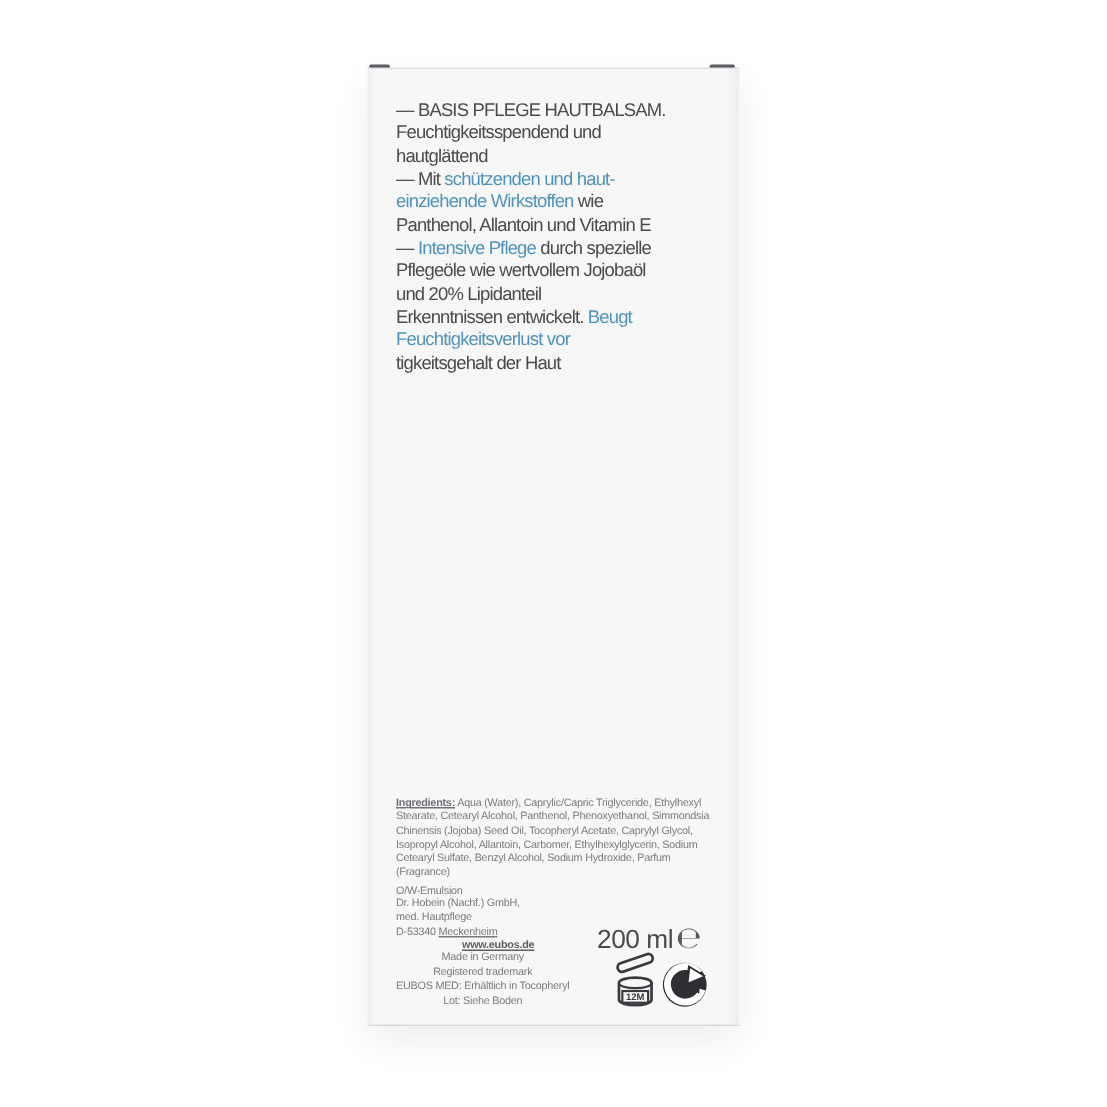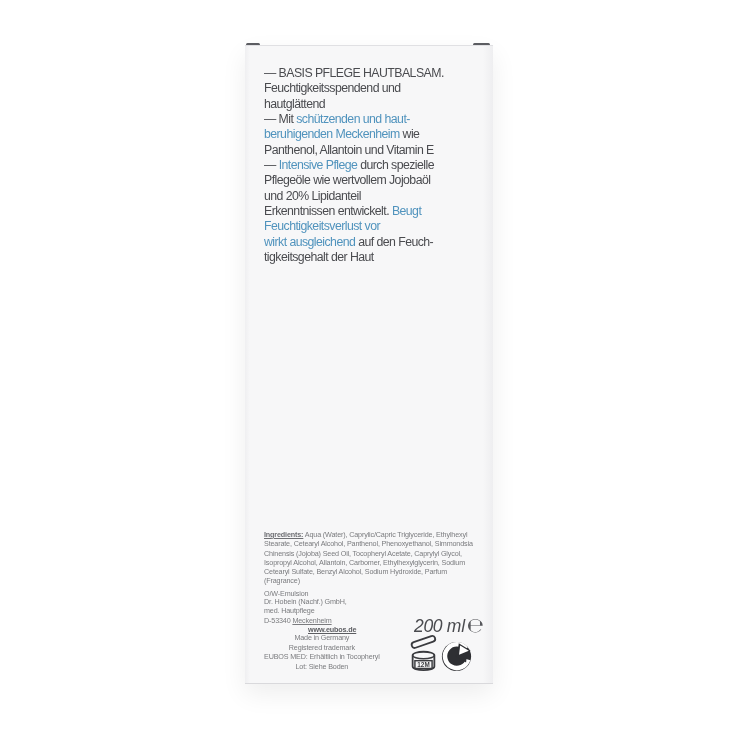--- a/index.html
+++ b/index.html
@@ -47,23 +47,23 @@
   .emulsion{margin-top:3px !important;}
 
   .manufacturer{position:absolute;left:19px;top:551px;}
   .u{text-decoration:underline;}
   .website{font-weight:bold;color:#5C5D61;padding-left:44px;}
 
   .origin{position:absolute;left:19px;top:587px;line-height:9.7px;text-align:center;}
 
   
   .volume{
-    position:absolute;left:169px;top:567px;
+    position:absolute;left:153px;top:567px;
     font-size:17.5px;letter-spacing:-0.3px;color:var(--dark);
-    display:flex;align-items:baseline;white-space:nowrap;font-style:italic;
+    display:flex;align-items:baseline;white-space:nowrap;
   }
   .esign{
     font-family:"DejaVu Sans", sans-serif;
     font-size:20px;margin-left:2px;color:#57585C;font-weight:400;
   }
   .pao{position:absolute;left:163px;top:588px;}
   .greendot{position:absolute;left:196px;top:595px;}
 </style>
 </head>
 <body>
@@ -73,28 +73,27 @@
   <div class="seam seam-left"></div>
   <div class="seam seam-right"></div>
 
   <div class="box">
 
     <div class="claims" id="claims">
         <div class="claim-line"><span class="seg-dark">— BASIS PFLEGE HAUTBALSAM.</span></div>
         <div class="claim-line"><span class="seg-dark">Feuchtigkeitsspendend und</span></div>
         <div class="claim-line"><span class="seg-dark">hautglättend</span></div>
         <div class="claim-line"><span class="seg-dark">— Mit </span><span class="seg-blue">schützenden und haut-</span></div>
-        <div class="claim-line"><span class="seg-blue">beruhigenden Meckenheim</span><span class="seg-dark"> wie</span></div>
+        <div class="claim-line"><span class="seg-blue">einziehende Wirkstoffen</span><span class="seg-dark"> wie</span></div>
         <div class="claim-line"><span class="seg-dark">Panthenol, Allantoin und Vitamin E</span></div>
         <div class="claim-line"><span class="seg-dark">— </span><span class="seg-blue">Intensive Pflege</span><span class="seg-dark"> durch spezielle</span></div>
         <div class="claim-line"><span class="seg-dark">Pflegeöle wie wertvollem Jojobaöl</span></div>
         <div class="claim-line"><span class="seg-dark">und 20% Lipidanteil</span></div>
         <div class="claim-line"><span class="seg-dark">Erkenntnissen entwickelt. </span><span class="seg-blue">Beugt</span></div>
         <div class="claim-line"><span class="seg-blue">Feuchtigkeitsverlust vor</span></div>
-        <div class="claim-line"><span class="seg-blue">wirkt ausgleichend</span><span class="seg-dark"> auf den Feuch-</span></div>
         <div class="claim-line"><span class="seg-dark">tigkeitsgehalt der Haut</span></div>
       </div>
 
     <div class="small ingredients">
       <p><b>Ingredients:</b><span> Aqua (Water), Caprylic/Capric Triglyceride, Ethylhexyl Stearate, Cetearyl Alcohol, Panthenol, Phenoxyethanol, Simmondsia Chinensis (Jojoba) Seed Oil, Tocopheryl Acetate, Caprylyl Glycol, Isopropyl Alcohol, Allantoin, Carbomer, Ethylhexylglycerin, Sodium Cetearyl Sulfate, Benzyl Alcohol, Sodium Hydroxide, Parfum (Fragrance)</span></p>
       <p class="emulsion">O/W-Emulsion</p>
     </div>
 
     <div class="small manufacturer">
       <div>Dr. Hobein (Nachf.) GmbH,</div>

